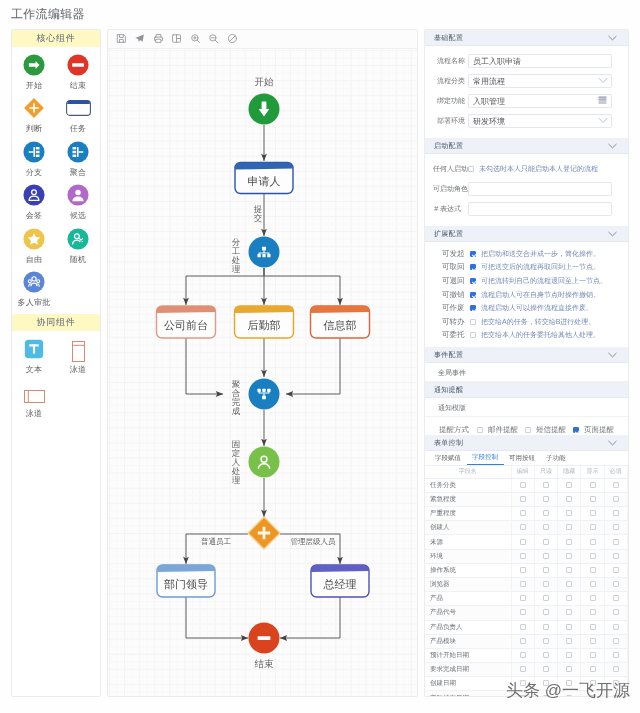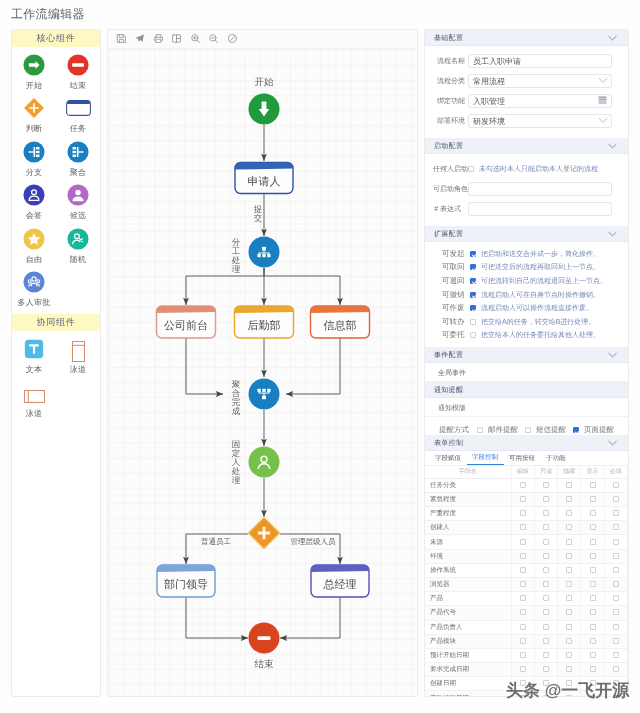--- a/index.html
+++ b/index.html
@@ -81,21 +81,21 @@
 
   table.fc { width:203px; border-collapse:collapse; font-size:8px; color:#555; table-layout:fixed; }
   table.fc th { font-weight:normal; font-size:6px; color:#b0b5bd; height:12px;
                 border-bottom:1px solid #ebeef5; border-right:1px solid #f2f3f5; text-align:center; }
   table.fc th:first-child { width:86px; }
   table.fc td { height:14.2px; border-bottom:1px solid #f0f1f3; border-right:1px solid #f2f3f5; text-align:center; }
   table.fc td.name { text-align:left; padding-left:5px; font-size:6.5px; color:#6a6e76; }
   table.fc tr:nth-child(even) td { background:#fcfcfc; }
 
   #watermark { position:absolute; left:506px; top:681px; width:126px; height:19px;
-               color:rgba(70,70,70,.78); font-size:17px; font-weight:bold; letter-spacing:0px;
+               color:rgba(70,70,70,.78); font-size:17px; font-weight:normal; letter-spacing:0px;
                display:flex; align-items:center; justify-content:flex-start; pointer-events:none;
                white-space:nowrap; line-height:19px; }
 </style>
 </head>
 <body>
 
 <div id="page-title">工作流编辑器</div>
 
 <div id="palette">
     <div class="pal-group-title">核心组件</div>

